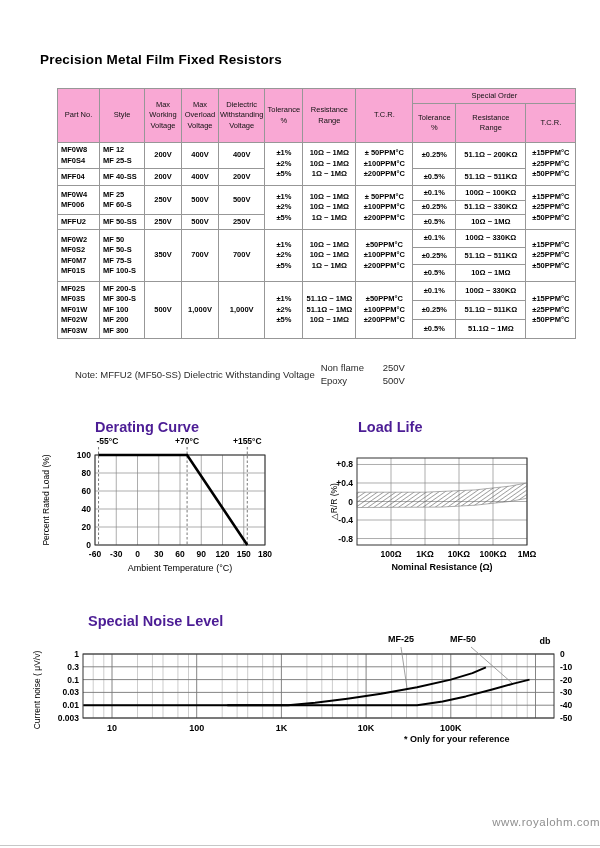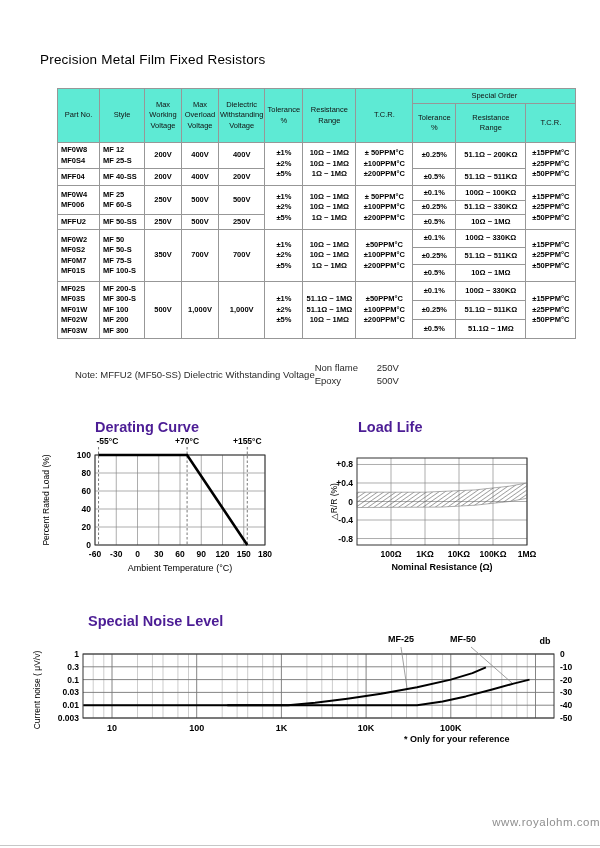--- a/index.html
+++ b/index.html
@@ -1,34 +1,34 @@
 <!DOCTYPE html>
 <html><head>
 <meta charset="utf-8">
 <style>
   html,body{margin:0;padding:0;background:#e8e8e8;}
   .page{position:relative;width:600px;height:848px;background:#ffffff;
         font-family:"Liberation Sans",sans-serif;overflow:hidden;color:#111;}
   .brand{position:absolute;left:462px;top:18px;font-size:21px;font-weight:800;
          letter-spacing:.5px;color:#d9512c;}
-  .page-title{position:absolute;left:40px;top:52px;font-size:13.5px;font-weight:400;
+  .page-title{position:absolute;left:40px;top:52px;font-size:13.5px;font-weight:700;
               letter-spacing:.2px;color:#000;}
   
   .table-wrap{position:absolute;left:57px;top:88px;}
   table.spec{border-collapse:collapse;table-layout:fixed;}
   table.spec th,table.spec td{border:1px solid #979797;text-align:center;vertical-align:middle;
       white-space:pre-line;padding:0 1px;line-height:1.4;overflow:hidden;}
-  table.spec th{background:#5eead4;font-weight:400;font-size:7.5px;color:#111;}
+  table.spec th{background:#f9a8d4;font-weight:400;font-size:7.5px;color:#111;}
   table.spec td{font-size:7.5px;font-weight:700;color:#000;background:#fff;}
   table.spec td.left{text-align:left;padding-left:3px;}
   
   .note{position:absolute;left:75px;top:361px;display:flex;align-items:center;
         font-size:9.5px;color:#2b2b2b;}
   .note .cols{display:grid;grid-template-columns:56px auto;column-gap:6px;
-        line-height:13px;}
+        margin-left:6px;line-height:13px;}
   
   .chart-title{position:absolute;font-size:14.5px;font-weight:700;color:#4c1d95;}
   #t-derating{left:95px;top:419px;}
   #t-loadlife{left:358px;top:419px;}
   #t-noise{left:88px;top:613px;}
   svg{position:absolute;font-family:"Liberation Sans",sans-serif;}
   #chart-derating{left:35px;top:418px;}
   #chart-loadlife{left:330px;top:418px;}
   #chart-noise{left:30px;top:612px;}
   .noise-footnote{position:absolute;left:404px;top:734px;font-size:9px;font-weight:700;color:#000;}

